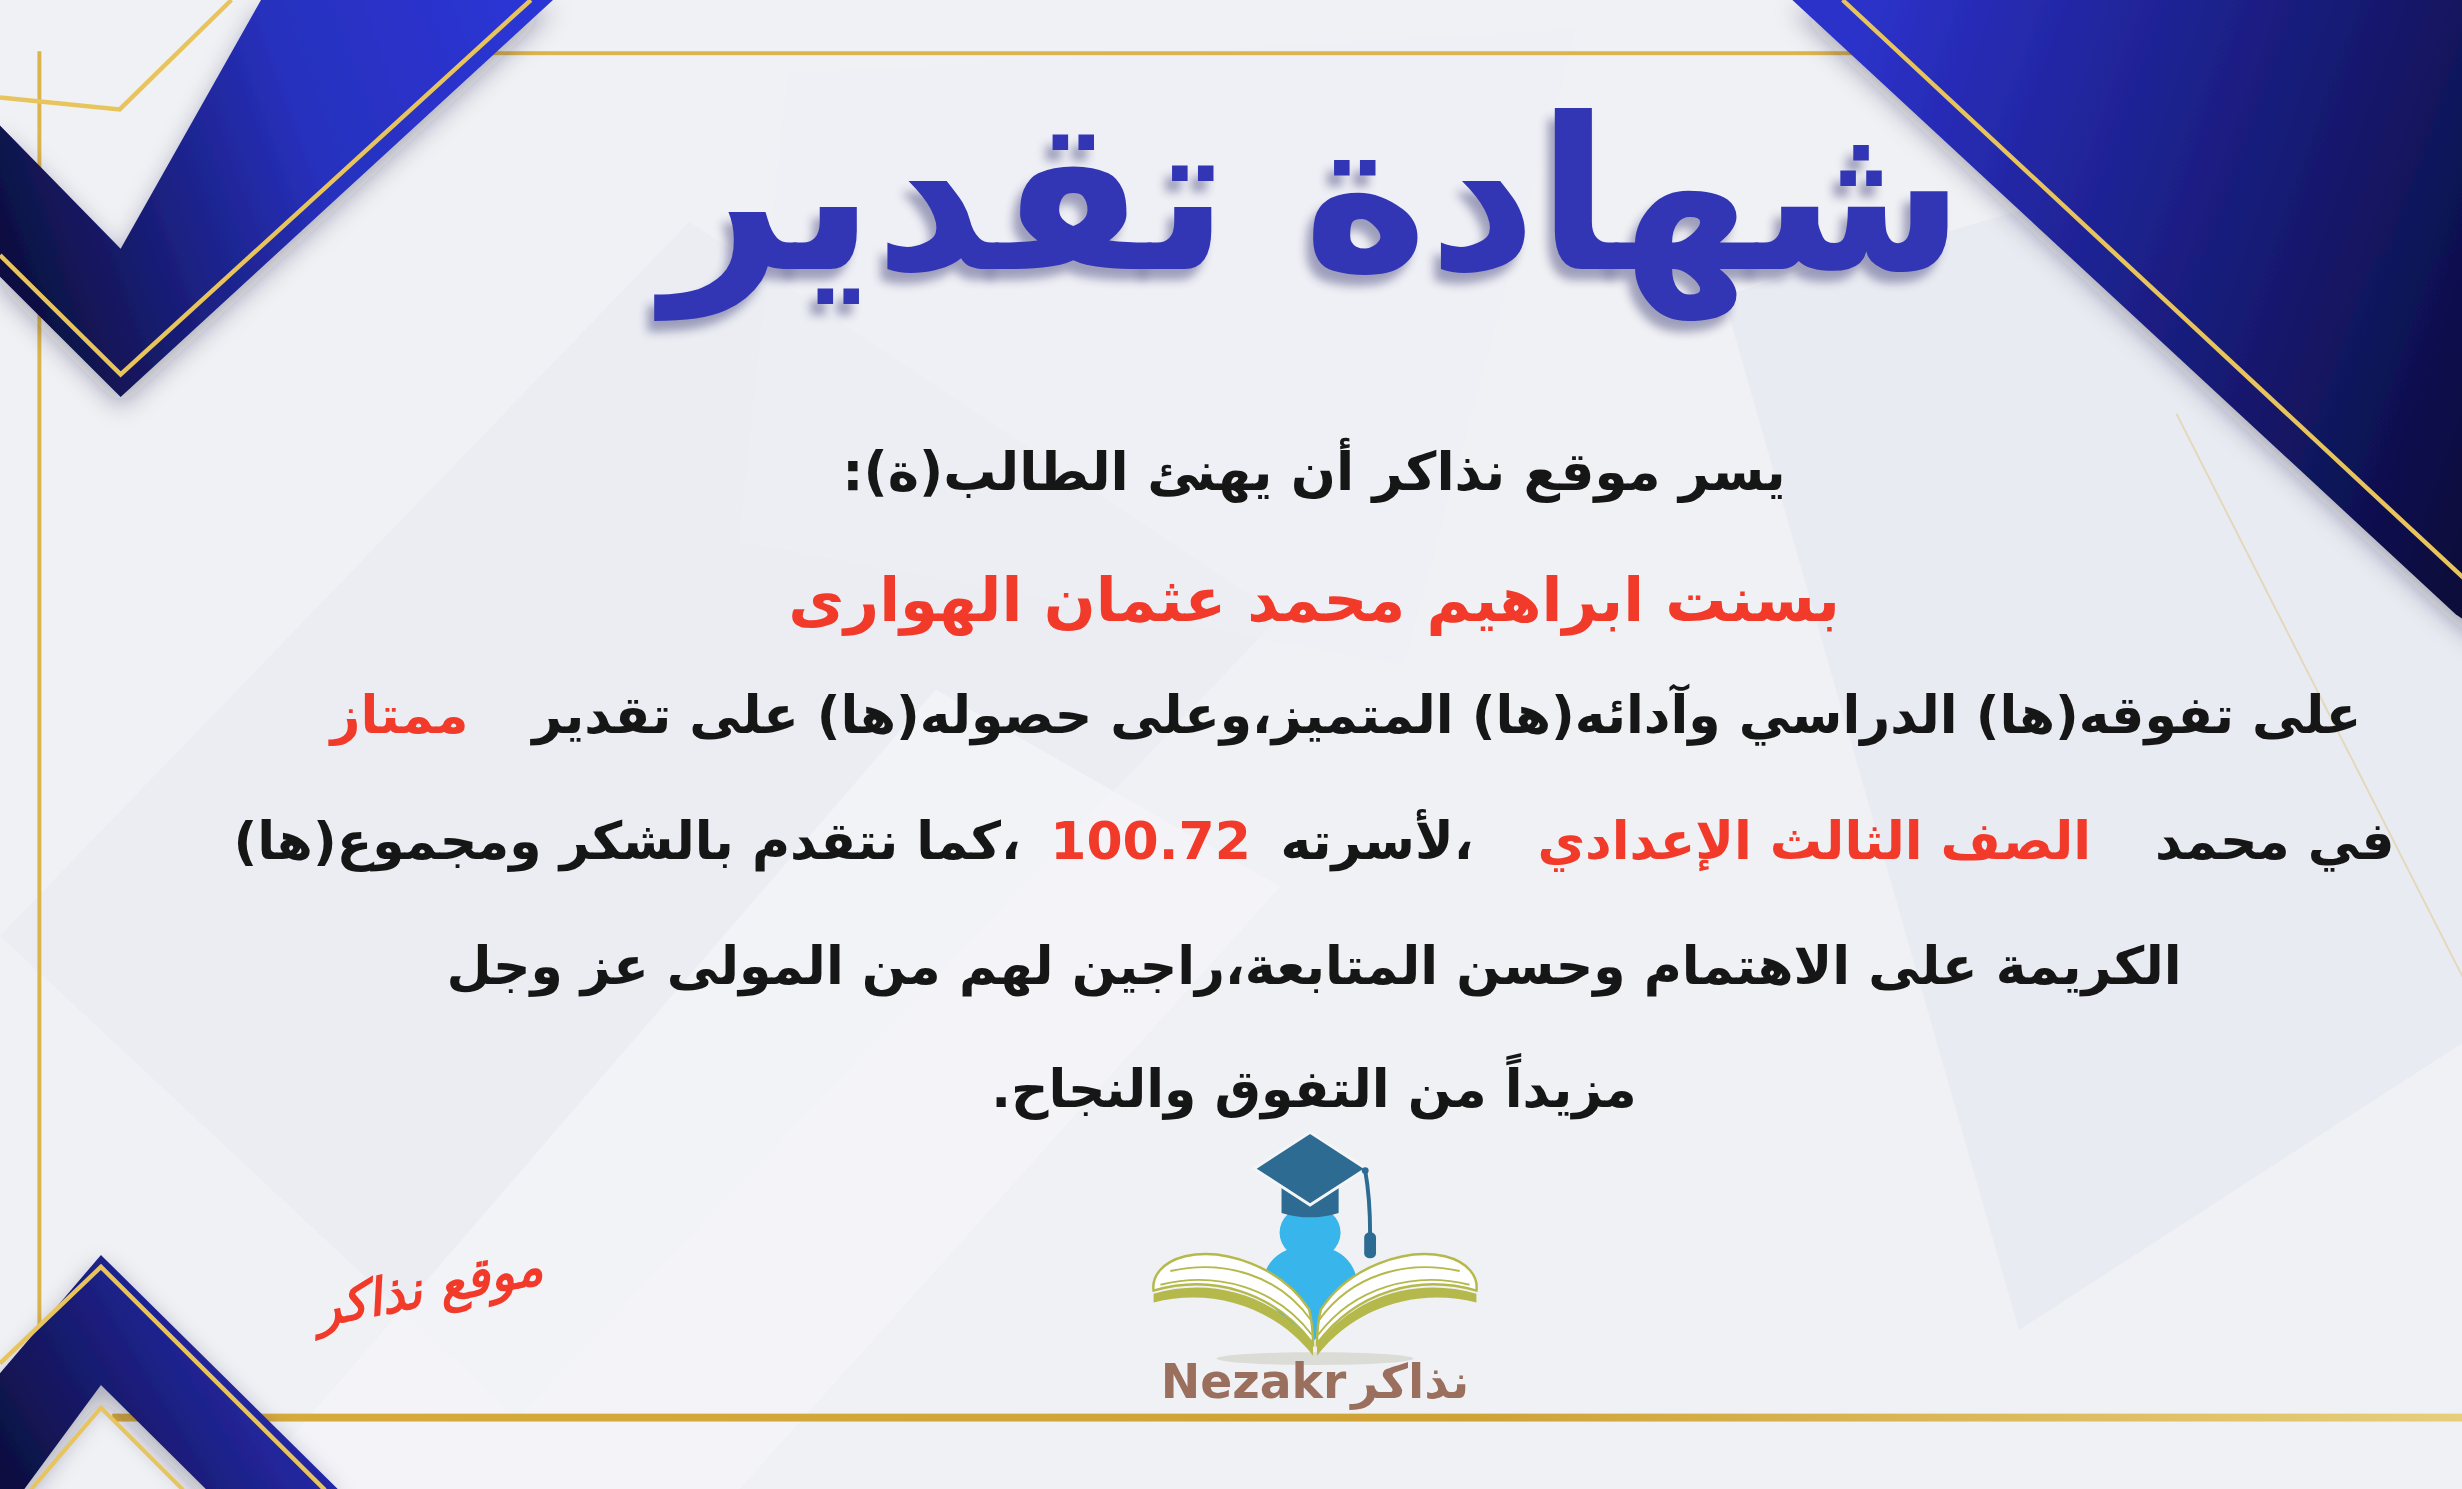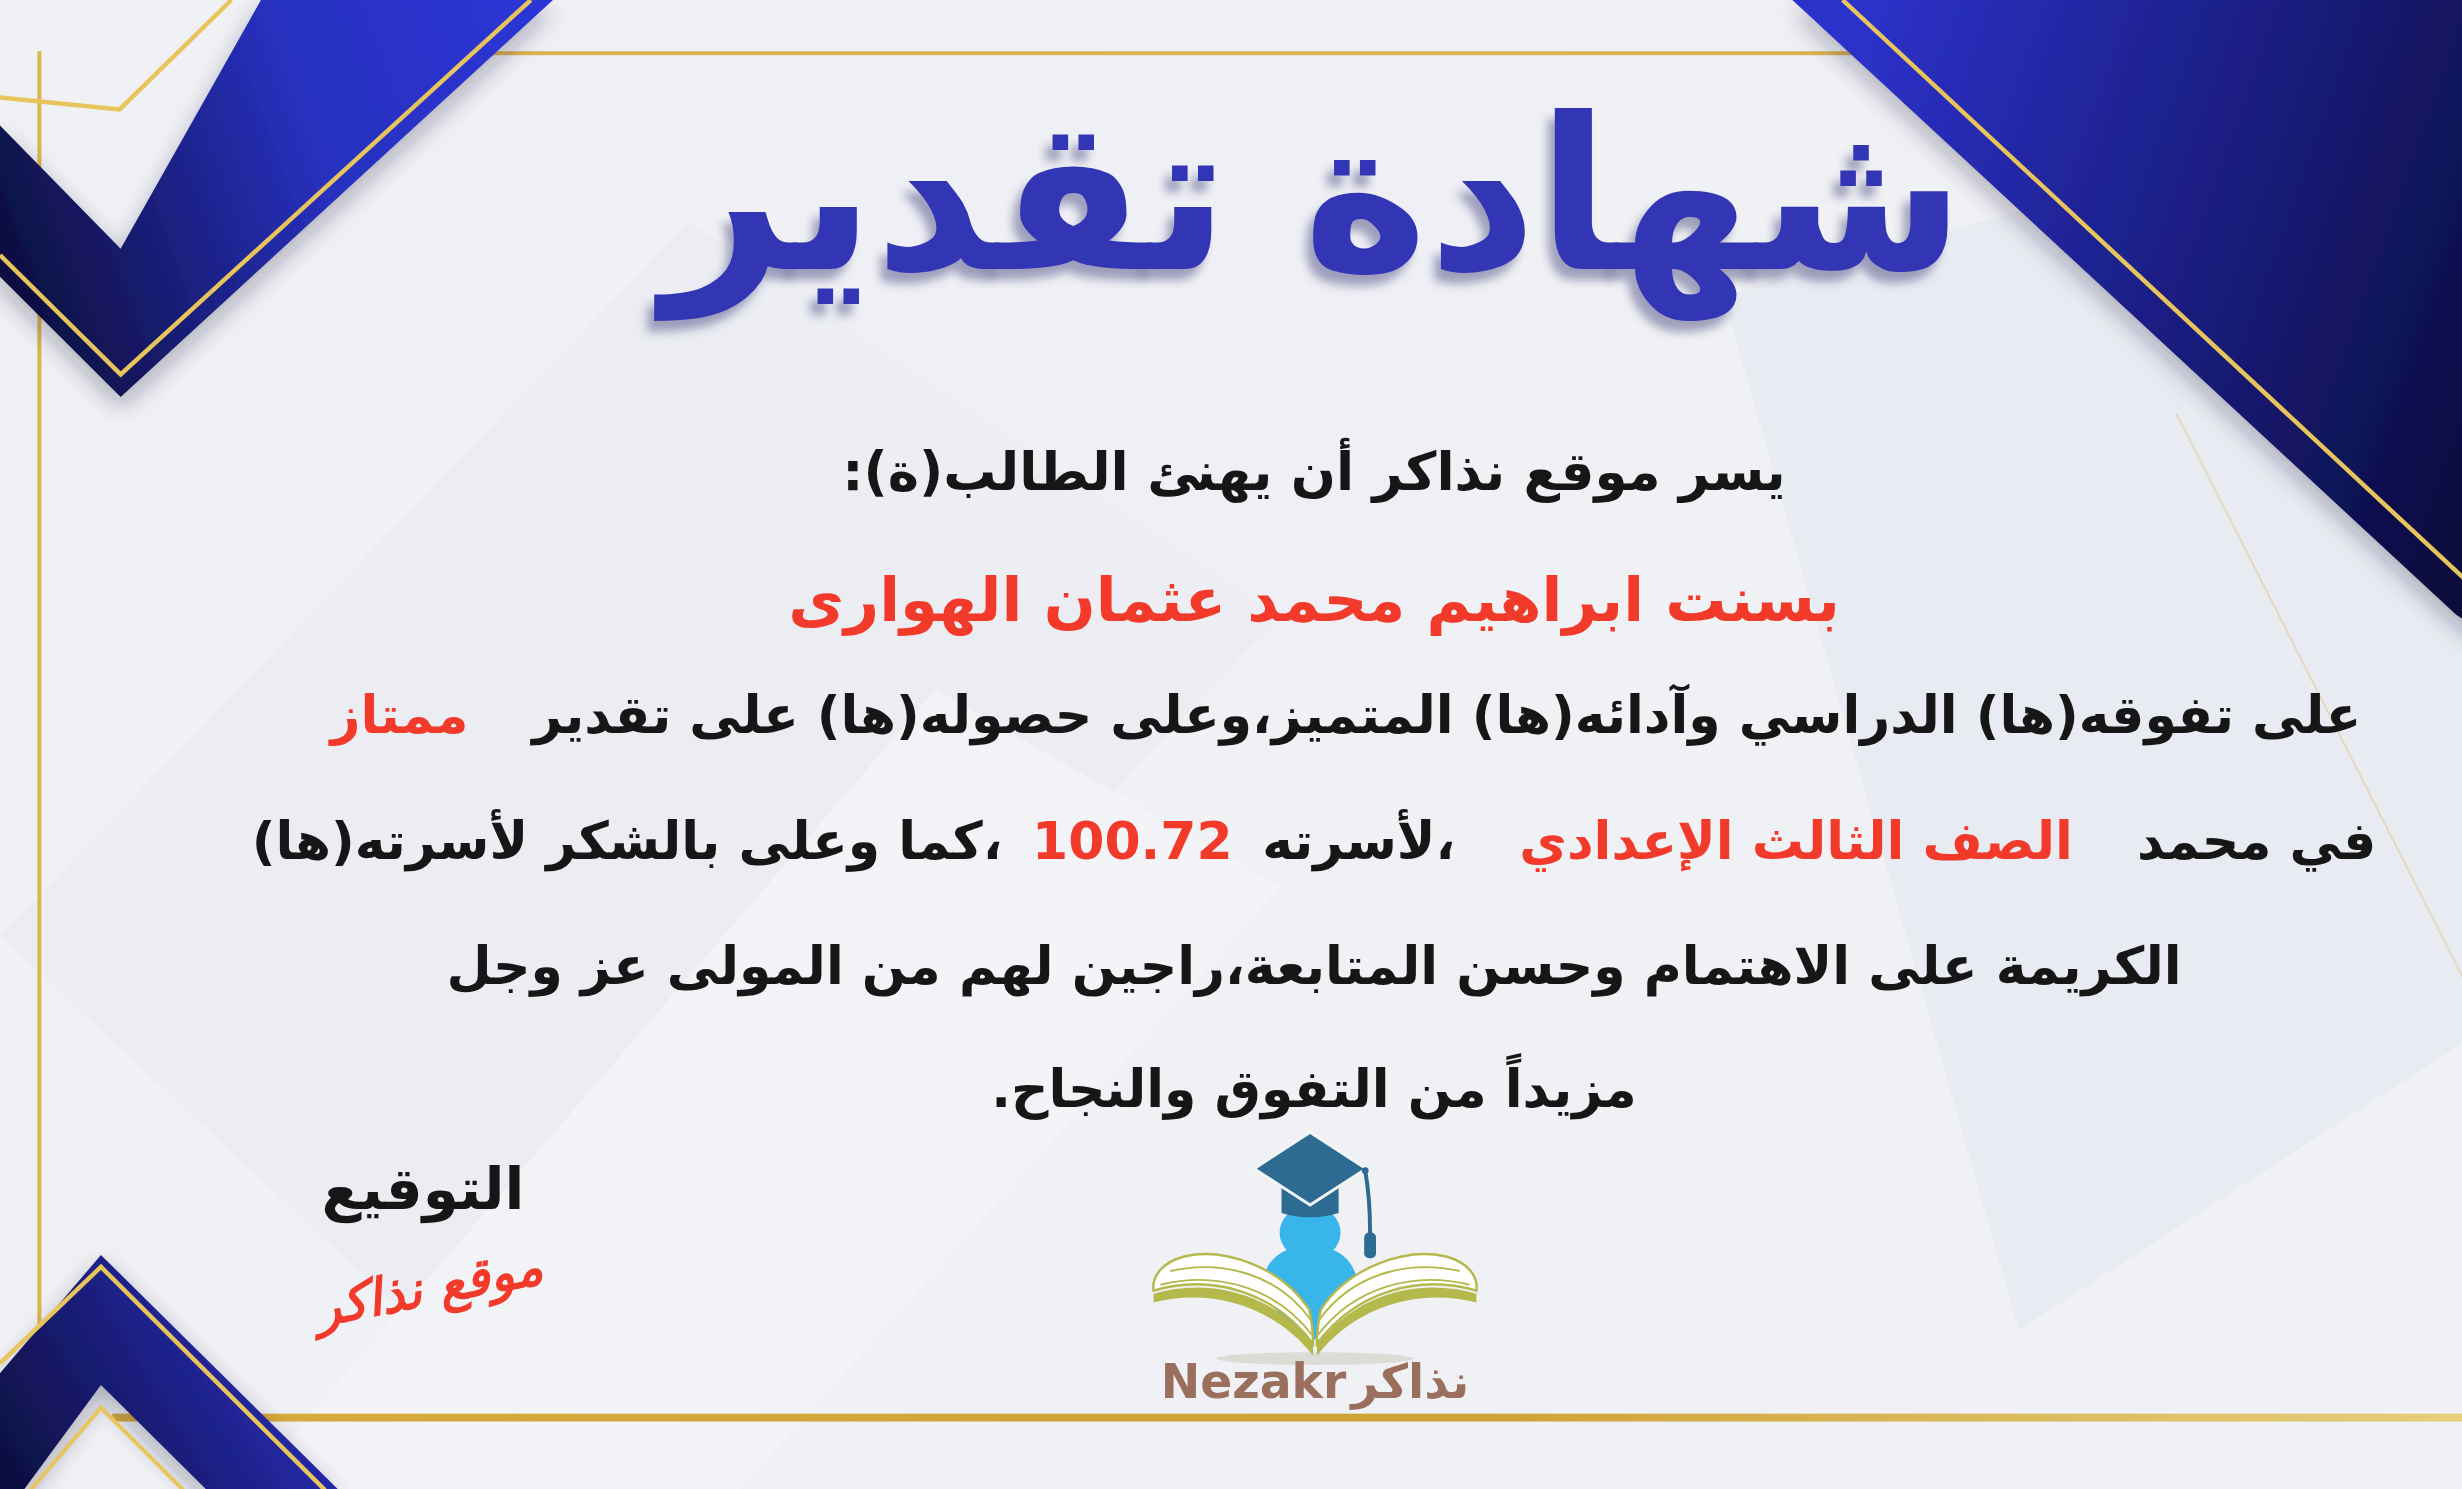--- a/index.html
+++ b/index.html
@@ -107,28 +107,27 @@
 
   <p class="txt intro" dir="rtl">يسر موقع نذاكر أن يهنئ الطالب(ة):</p>
 
   <p class="txt name" dir="rtl">بسنت ابراهيم محمد عثمان الهوارى</p>
 
   <p class="txt l3" dir="rtl">
     <span>على تفوقه(ها) الدراسي وآدائه(ها) المتميز،وعلى حصوله(ها) على تقدير</span><span class="red gap-lg">ممتاز</span>
   </p>
 
   <p class="txt l4" dir="rtl">
-    <span>في محمد</span><span class="red gap-lg">الصف الثالث الإعدادي</span><span>،لأسرته</span><span class="red gap-md">100.72</span><span>،كما وعلى بالشكر لأسرته(ها)</span>
+    <span>في محمد</span><span class="red gap-lg">الصف الثالث الإعدادي</span><span>،لأسرته</span><span class="red gap-md">100.72</span><span>،كما نتقدم بالشكر ومجموع(ها)</span>
   </p>
 
   <p class="txt l5" dir="rtl">الكريمة على الاهتمام وحسن المتابعة،راجين لهم من المولى عز وجل</p>
 
   <p class="txt l6" dir="rtl">مزيداً من التفوق والنجاح.</p>
 
-  <p class="sig-label">التوقيع</p>
   <p class="sig-script">موقع نذاكر</p>
 
   <svg class="logo" viewBox="0 0 760 580">
     <ellipse cx="380" cy="468" rx="200" ry="13" fill="rgba(110,100,50,0.15)"></ellipse>
 
     <g>
       <path d="M370,440 C318,382 282,362 274,322 C274,268 316,238 370,238 C424,238 466,268 466,322 C458,362 422,382 370,440 Z" fill="#38b5ea"></path>
       <ellipse cx="370" cy="212" rx="62" ry="55" fill="#38b5ea"></ellipse>
     </g>
 

